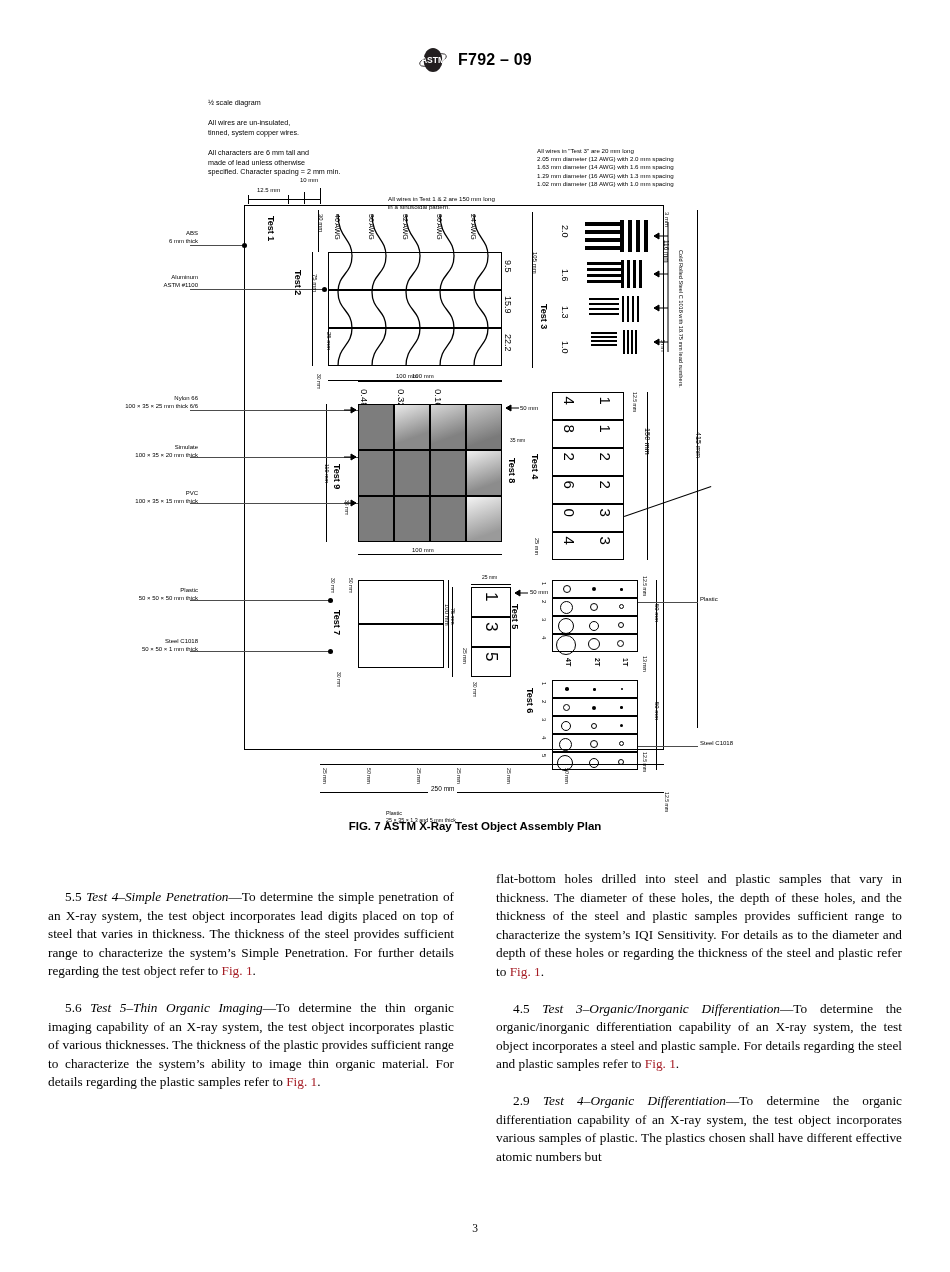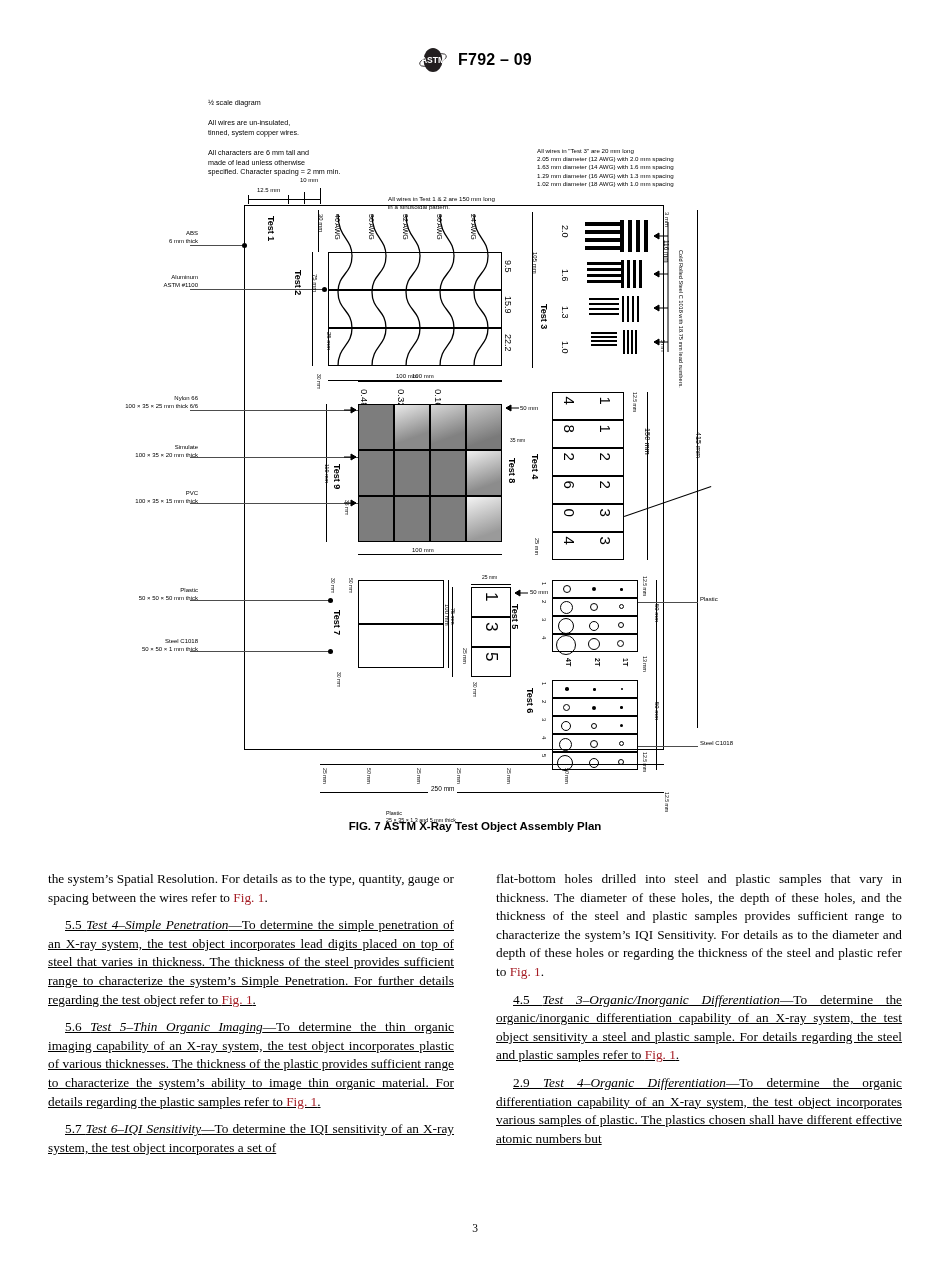--- a/index.html
+++ b/index.html
@@ -38,21 +38,21 @@
   .hole{position:absolute;border:1px solid #000;border-radius:50%;box-sizing:border-box;}
   .holef{position:absolute;background:#000;border-radius:50%;}
   .cap{position:absolute;left:0;top:820px;width:950px;text-align:center;
        font-family:"Liberation Sans",sans-serif;font-weight:bold;font-size:11.5px;}
   
   .cols{position:absolute;left:48px;top:870px;width:854px;}
   .col{width:406px;float:left;}
   .col.right{margin-left:42px;}
   .col p{margin:0 0 0 0;font-size:13.3px;line-height:18.6px;text-align:justify;
         text-justify:inter-word;hyphens:none;}
-  .col p.ind{text-indent:17px;margin-top:9px;text-decoration:underline;}
+  .col p.ind{text-indent:17px;margin-top:18px;}
   .col p.cont{text-indent:0;}
   .ref{color:#a51c24;}
   em{font-style:italic;}
   .pageno{position:absolute;left:0;top:1222px;width:950px;text-align:center;font-size:11.5px;}
   .clear{clear:both;}
 </style>
 </head>
 <body>
 
 <div class="hdr">
@@ -432,26 +432,24 @@
   <div class="vlbl" style="left:470px;top:700px;transform:rotate(90deg);font-size:5.2px;">12.5 mm</div>
 
   <div class="fnote xs" style="left:186px;top:718px;">Plastic
 25 × 35 × 1.3 and 5 mm thick</div>
 </div>
 
 <div class="cap">FIG. 7 ASTM X-Ray Test Object Assembly Plan</div>
 
 <div class="cols">
   <div class="col" id="col-left">
-      <p class="cont"><span>the system’s Spatial Resolution. For details as to the type, quantity, gauge or spacing between the wires refer to </span><span class="ref">Fig. 1</span><span>.</span></p>
       <p class="ind"><span>5.5 </span><em>Test 4–Simple Penetration</em><span>—To determine the simple penetration of an X-ray system, the test object incorporates lead digits placed on top of steel that varies in thickness. The thickness of the steel provides sufficient range to characterize the system’s Simple Penetration. For further details regarding the test object refer to </span><span class="ref">Fig. 1</span><span>.</span></p>
       <p class="ind"><span>5.6 </span><em>Test 5–Thin Organic Imaging</em><span>—To determine the thin organic imaging capability of an X-ray system, the test object incorporates plastic of various thicknesses. The thickness of the plastic provides sufficient range to characterize the system’s ability to image thin organic material. For details regarding the plastic samples refer to </span><span class="ref">Fig. 1</span><span>.</span></p>
-      <p class="ind"><span>5.7 </span><em>Test 6–IQI Sensitivity</em><span>—To determine the IQI sensitivity of an X-ray system, the test object incorporates a set of</span></p>
     </div>
   <div class="col right" id="col-right">
       <p class="cont"><span>flat-bottom holes drilled into steel and plastic samples that vary in thickness. The diameter of these holes, the depth of these holes, and the thickness of the steel and plastic samples provides sufficient range to characterize the system’s IQI Sensitivity. For details as to the diameter and depth of these holes or regarding the thickness of the steel and plastic refer to </span><span class="ref">Fig. 1</span><span>.</span></p>
-      <p class="ind"><span>4.5 </span><em>Test 3–Organic/Inorganic Differentiation</em><span>—To determine the organic/inorganic differentiation capability of an X-ray system, the test object sensitivity a steel and plastic sample. For details regarding the steel and plastic samples refer to </span><span class="ref">Fig. 1</span><span>.</span></p>
+      <p class="ind"><span>4.5 </span><em>Test 3–Organic/Inorganic Differentiation</em><span>—To determine the organic/inorganic differentiation capability of an X-ray system, the test object incorporates a steel and plastic sample. For details regarding the steel and plastic samples refer to </span><span class="ref">Fig. 1</span><span>.</span></p>
       <p class="ind"><span>2.9 </span><em>Test 4–Organic Differentiation</em><span>—To determine the organic differentiation capability of an X-ray system, the test object incorporates various samples of plastic. The plastics chosen shall have different effective atomic numbers but</span></p>
     </div>
   <div class="clear"></div>
 </div>
 
 <div class="pageno">3</div>
 
 </body></html>

